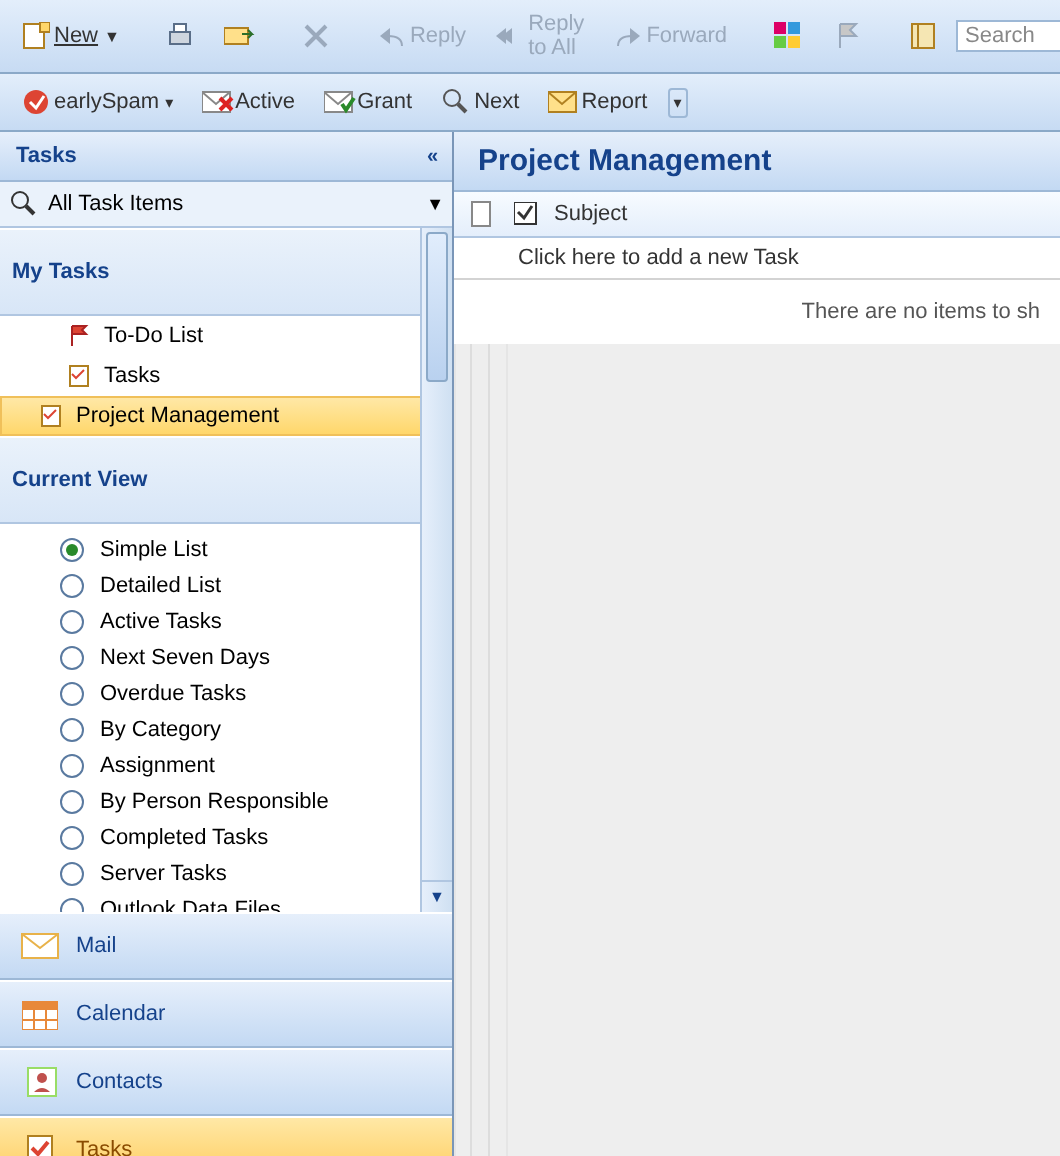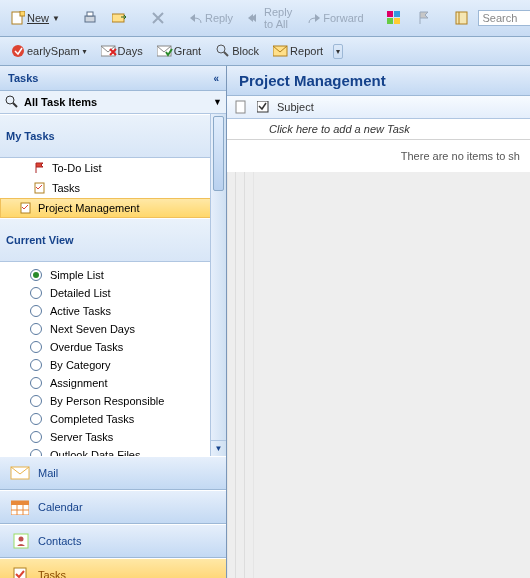--- a/index.html
+++ b/index.html
@@ -16,21 +16,21 @@
 
 
 .main { display: flex; height: calc(100% - 52px); }
 .nav { width: 227px; background: #cfe0f2; border-right: 1px solid #7a96b8; display: flex; flex-direction: column; position: relative; }
 .content { flex: 1; background: #fff; display: flex; flex-direction: column; }
 
 
 .nav-header { background: linear-gradient(#e6effb, #c3d9f3); border-bottom: 1px solid #9db8d6; padding: 6px 8px; display: flex; align-items: center; justify-content: space-between; font-weight: bold; font-size: 15px; color: #15428b; }
 .collapse-ic { color:#15428b; font-size:10px; letter-spacing:-1px;}
 .nav-filter { background: #eaf2fb; border-bottom: 1px solid #b0c6e1; padding: 3px 4px; display:flex; align-items:center; gap:4px; }
-.nav-filter .txt { font-weight: bold; flex:1; }
+.nav-filter .txt { font-weight: normal; flex:1; }
 .dd-arrow { font-size:9px; }
 
 
 .nav-body { flex:1; overflow:hidden; position:relative; }
 .section-hdr { background: linear-gradient(#eaf2fb, #d8e6f7); border-top:1px solid #fff; border-bottom:1px solid #b0c6e1; padding: 14px 6px; font-weight: bold; color: #15428b; display:flex; justify-content:space-between; align-items:center;gap:46px;}
 .tree { background:#fff; }
 .tree-item { padding: 2px 4px 2px 32px; display:flex; align-items:center; gap:4px; cursor:pointer; color:#000;}
 .tree-item.selected { background: linear-gradient(#ffe8a6,#ffd76b); border:1px solid #f0c05a; padding:1px 3px 1px 17px;}
 .radio-list { background:#fff; padding: 4px 0; }
 .radio-item { display:flex; align-items:center; gap:8px; padding: 3px 0 3px 30px; cursor:pointer; color:#000;}
@@ -42,21 +42,21 @@
 
 
 .bottom-stack{ }
 .bottom-btn { background: linear-gradient(#e6effb,#c3d9f3); border-top:1px solid #fff; border-bottom:1px solid #9db8d6; padding:7px 10px; display:flex; align-items:center; gap:8px; font-weight:normal; color:#15428b; cursor:pointer;}
 .bottom-btn.active { background: linear-gradient(#ffe8a6,#ffcc5b); color:#8a4b00;}
 .bottom-btn .bicon { width:20px; height:18px; display:flex; align-items:center; justify-content:center; }
 
 
 .content-hdr { background: linear-gradient(#e6effb,#c3d9f3); border-bottom:1px solid #9db8d6; padding:6px 12px; font-size:15px; font-weight:bold; color:#15428b;}
 .col-hdr { display:flex; align-items:center; background:linear-gradient(#f7fbff,#e4eefb); border-bottom:1px solid #b0c6e1; padding:3px 6px; gap:6px; font-weight:normal; color:#333;}
-.newrow { display:flex; align-items:center; background:#fff; border-bottom:1px solid #d3d3d3; padding:4px 6px 4px 42px; color:#333;font-style:italic;}
+.newrow { display:flex; align-items:center; background:#fff; border-bottom:1px solid #d3d3d3; padding:4px 6px 4px 32px; color:#333;}
 .empty { color:#555; padding:10px; text-align:right;}
 .grid { flex:1; background:#fff; background-image: linear-gradient(#eee 0, #eee 0), repeating-linear-gradient(90deg, transparent, transparent 20px, #e5e5e5 20px, #e5e5e5 21px); position:relative;}
 .grid::before{content:"";position:absolute;inset:0;background-image:linear-gradient(90deg,#e5e5e5 1px,transparent 1px, transparent 8px, #ddd 8px, #ddd 9px, transparent 9px, transparent 17px, #ddd 17px, #ddd 18px, transparent 18px, transparent 26px, #e5e5e5 26px, #e5e5e5 27px, transparent 27px);}
 
 
 svg { display:block; }
 </style>
 </head>
 <body>
 
@@ -168,40 +168,40 @@
       <span class="tb-dd">▾</span>
     </div>
   <div class="tb-btn">
       <span class="tb-icon">
         <svg width="16" height="12">
           <rect x="0" y="1" width="14" height="10" fill="#fff" stroke="#888"></rect>
           <path d="M0 1 L7 7 L14 1" stroke="#888" fill="none"></path>
           <path d="M9 4 L15 10 M15 4 L9 10" stroke="#d22" stroke-width="2"></path>
         </svg>
       </span>
-      <span>Days</span>
+      <span>Active</span>
     </div>
   <div class="tb-btn">
       <span class="tb-icon">
         <svg width="16" height="12">
           <rect x="0" y="1" width="14" height="10" fill="#fff" stroke="#888"></rect>
           <path d="M0 1 L7 7 L14 1" stroke="#888" fill="none"></path>
           <path d="M9 7 L11 10 L15 4" stroke="#2a8a2a" stroke-width="2" fill="none"></path>
         </svg>
       </span>
       <span>Grant</span>
     </div>
   <div class="tb-btn">
       <span class="tb-icon">
         <svg width="14" height="14">
           <circle cx="5" cy="5" r="4" fill="none" stroke="#555"></circle>
           <line x1="8" y1="8" x2="12" y2="12" stroke="#555" stroke-width="2"></line>
         </svg>
       </span>
-      <span>Block</span>
+      <span>Next</span>
     </div>
   <div class="tb-btn">
       <span class="tb-icon">
         <svg width="16" height="12">
           <rect x="0" y="1" width="14" height="10" fill="#ffe08a" stroke="#b08020"></rect>
           <path d="M0 1 L7 7 L14 1" stroke="#b08020" fill="none"></path>
         </svg>
       </span>
       <span>Report</span>
     </div>

